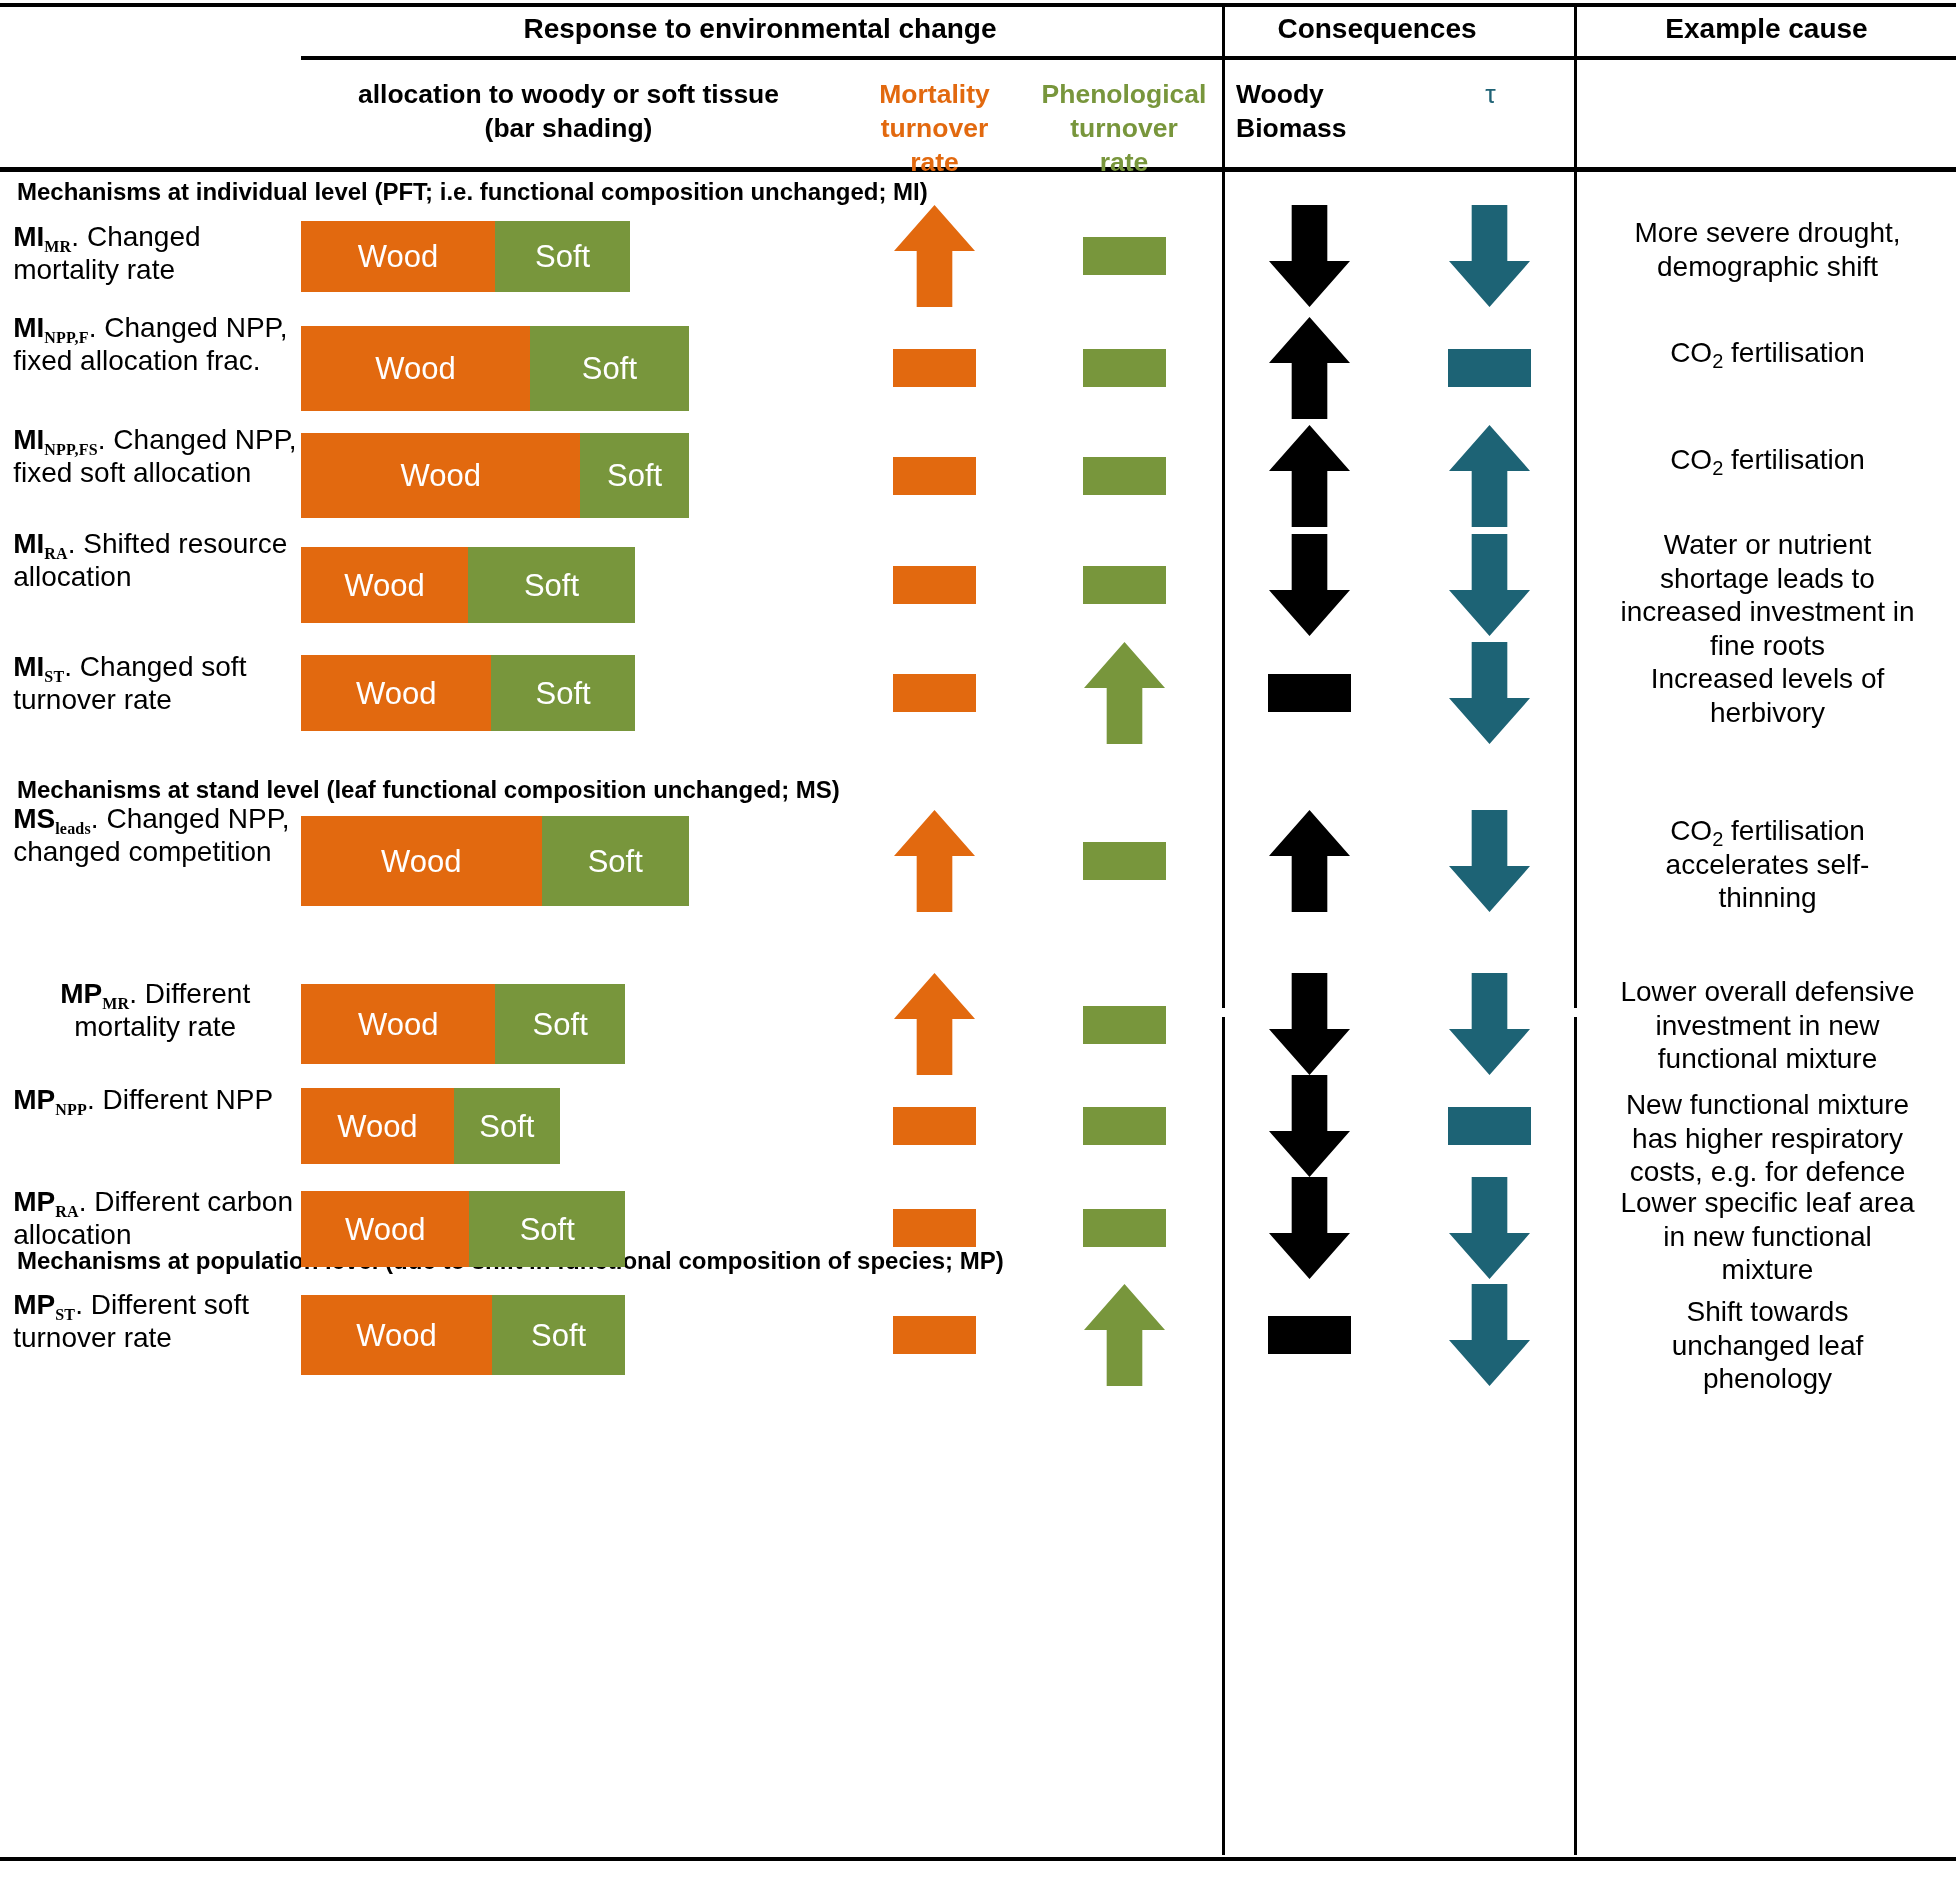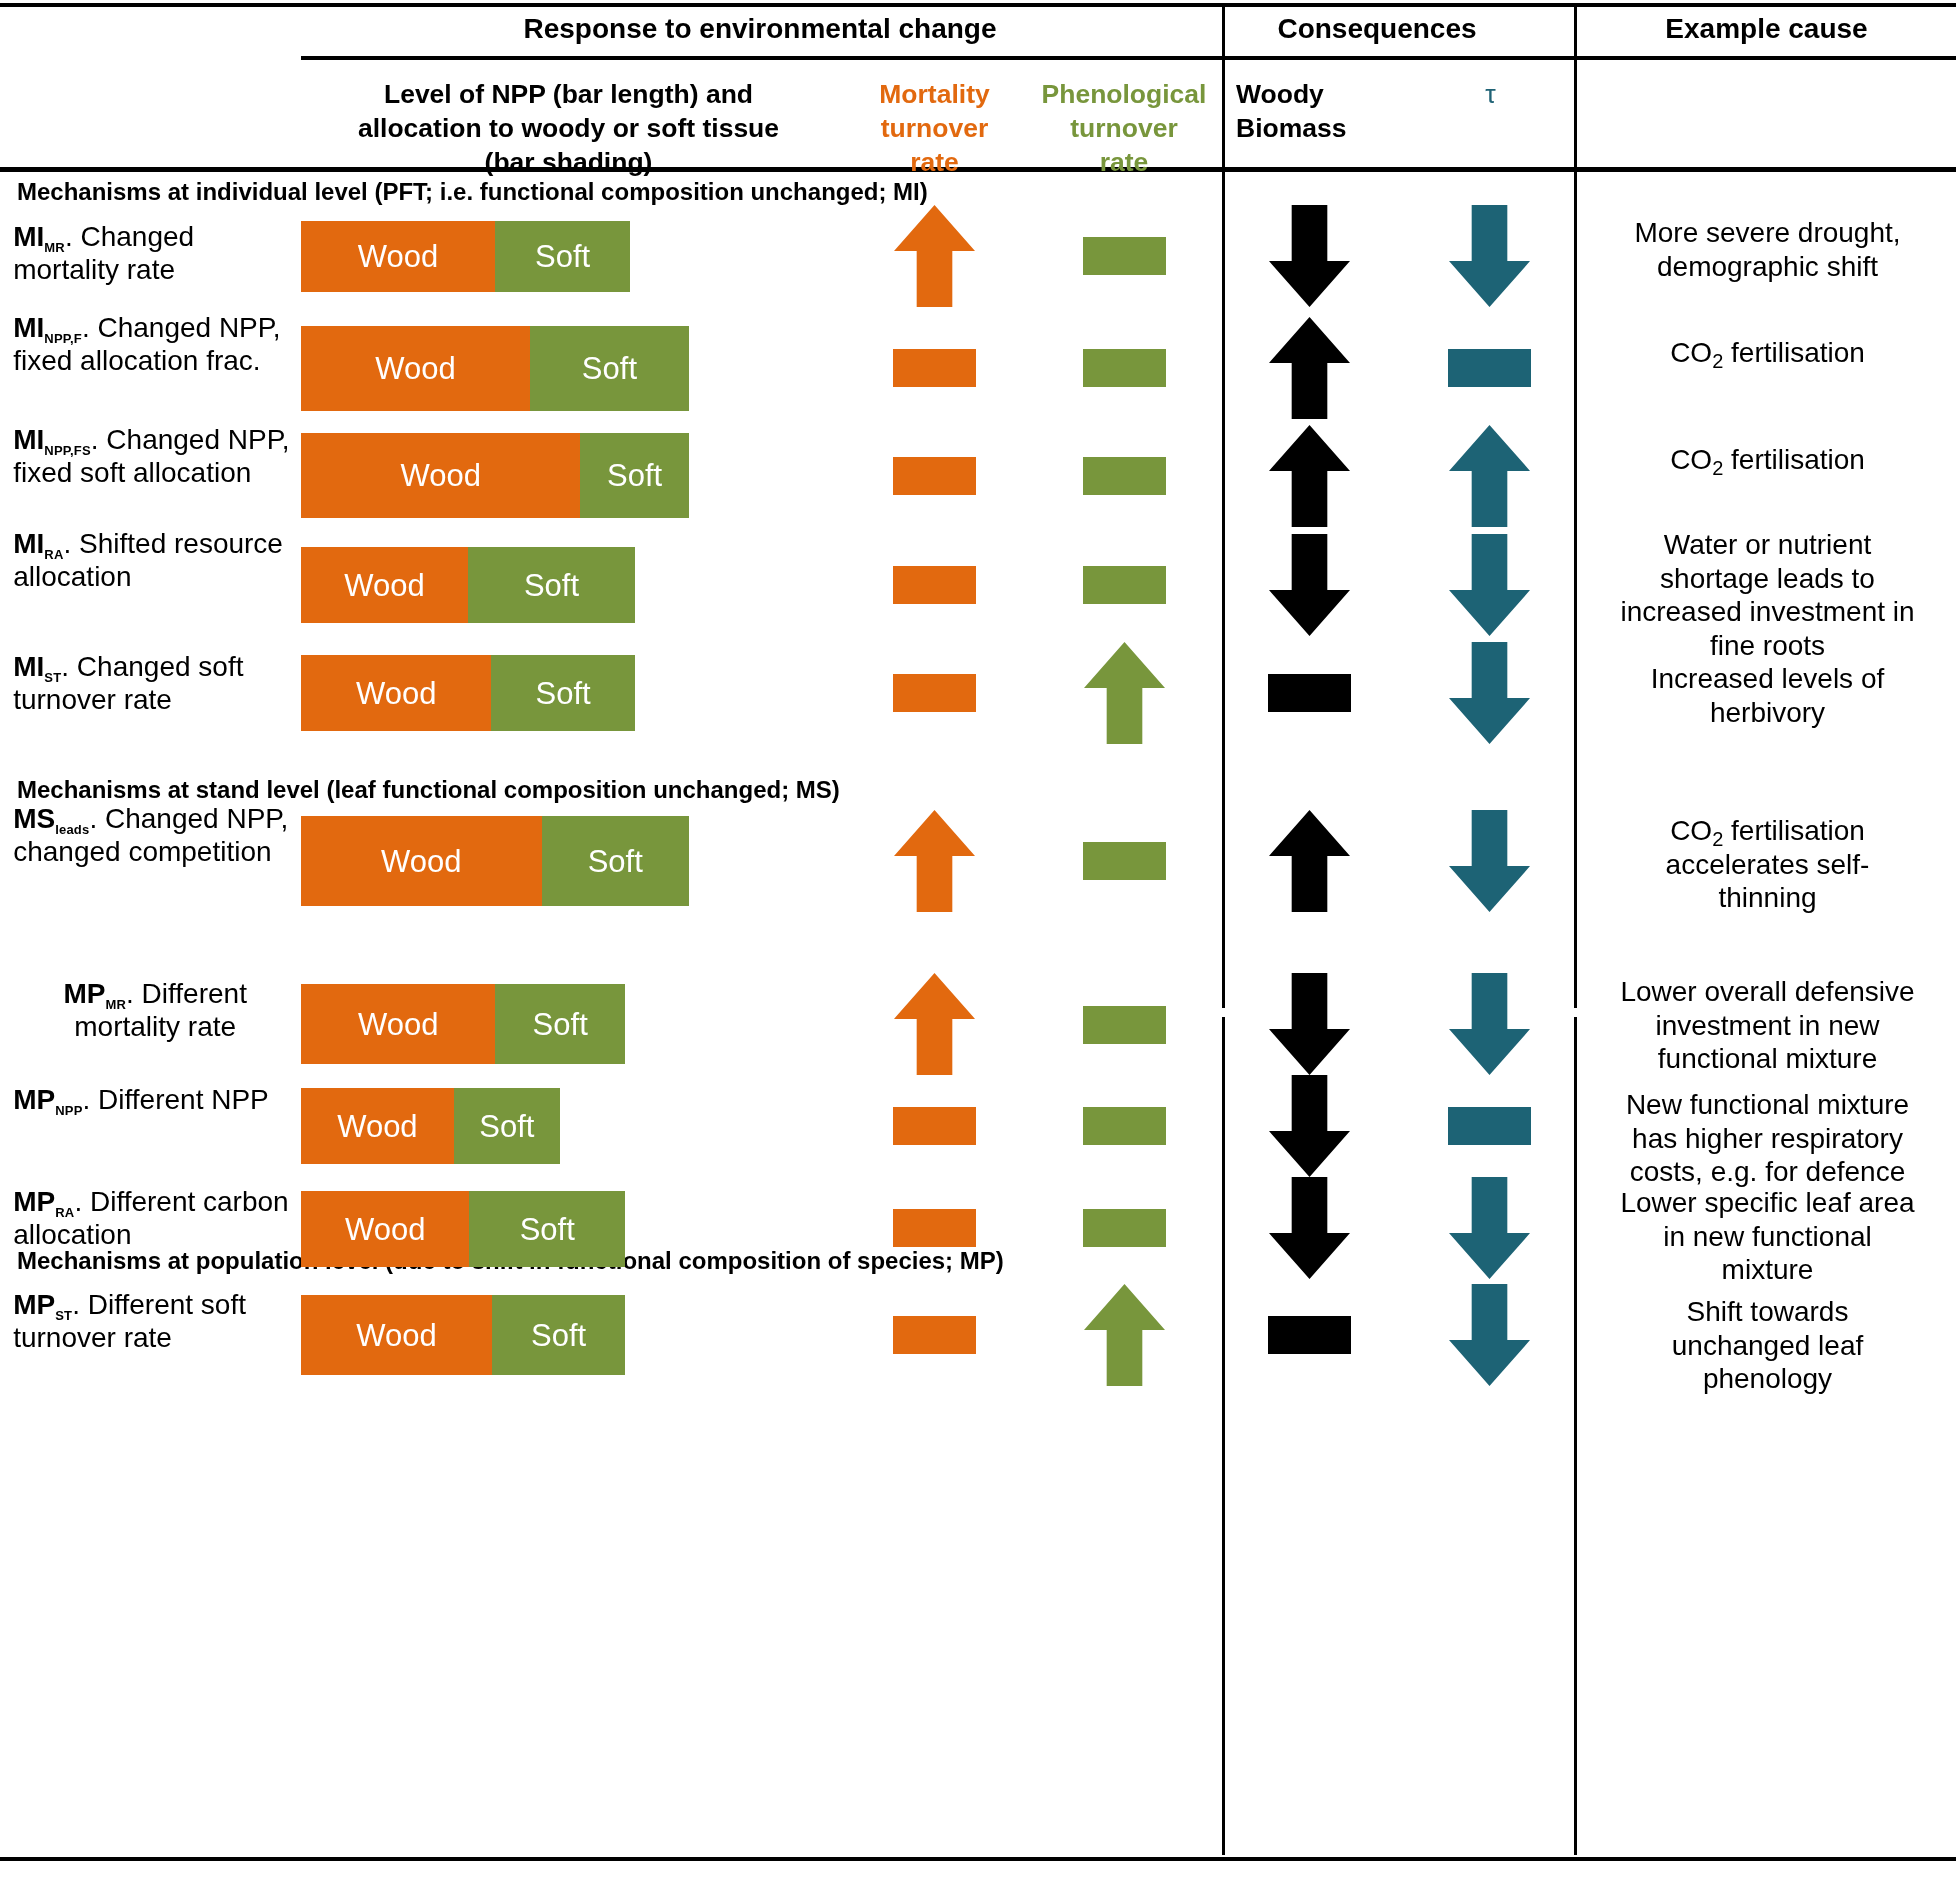--- a/index.html
+++ b/index.html
@@ -21,21 +21,21 @@
   .orange-t{color:#E2690F;}
   .green-t{color:#78963C;}
   .teal-t{color:#1F6275;}
 
   
   .section{position:absolute;left:17px;font-weight:bold;font-size:24px;white-space:nowrap;}
 
   
   .rowlabel{position:absolute;left:13.2px;width:284px;font-size:28px;line-height:1.17;}
   .rowlabel b{font-weight:bold;}
-  .rowlabel sub{font-size:13px;font-weight:bold;vertical-align:baseline;position:relative;top:5.7px;letter-spacing:0.2px;}
+  .rowlabel sub{font-size:16px;font-weight:bold;vertical-align:baseline;position:relative;top:5.7px;letter-spacing:0.2px;font-family:Liberation Serif, serif;}
 
   
   .bar{position:absolute;display:flex;}
   .bar .wood{background:#E2690F;display:flex;align-items:center;justify-content:center;}
   .bar .soft{background:#78963C;display:flex;align-items:center;justify-content:center;}
   .bar span{color:#fff;font-size:31px;line-height:1;}
 
   
   .glyph{position:absolute;}
   .dash{position:absolute;}
@@ -59,21 +59,20 @@
   <div class="vrule" style="left:1574px;top:4.7px;height:57px;"></div>
   <div class="vrule" style="left:1574px;top:59px;height:949px;"></div>
   <div class="vrule" style="left:1222px;top:1017px;height:838px;"></div>
   <div class="vrule" style="left:1574px;top:1017px;height:838px;"></div>
 
   <div class="hdr-group" style="left:301px;top:13.2px;width:918px;">Response to environmental change</div>
   <div class="hdr-group" style="left:1225px;top:13.2px;width:304px;">Consequences</div>
   <div class="hdr-group" style="left:1577px;top:13.2px;width:379px;">Example cause</div>
 
   <div class="hdr-sub" style="left:301px;top:78px;width:535px;">
-    <div>Level of NPP (bar length) and</div>
     <div>allocation to woody or soft tissue</div>
     <div>(bar shading)</div>
   </div>
 
   <div class="hdr-sub orange-t" style="left:840px;top:78px;width:189px;">
     <div>Mortality</div>
     <div>turnover</div>
     <div>rate</div>
   </div>
 

